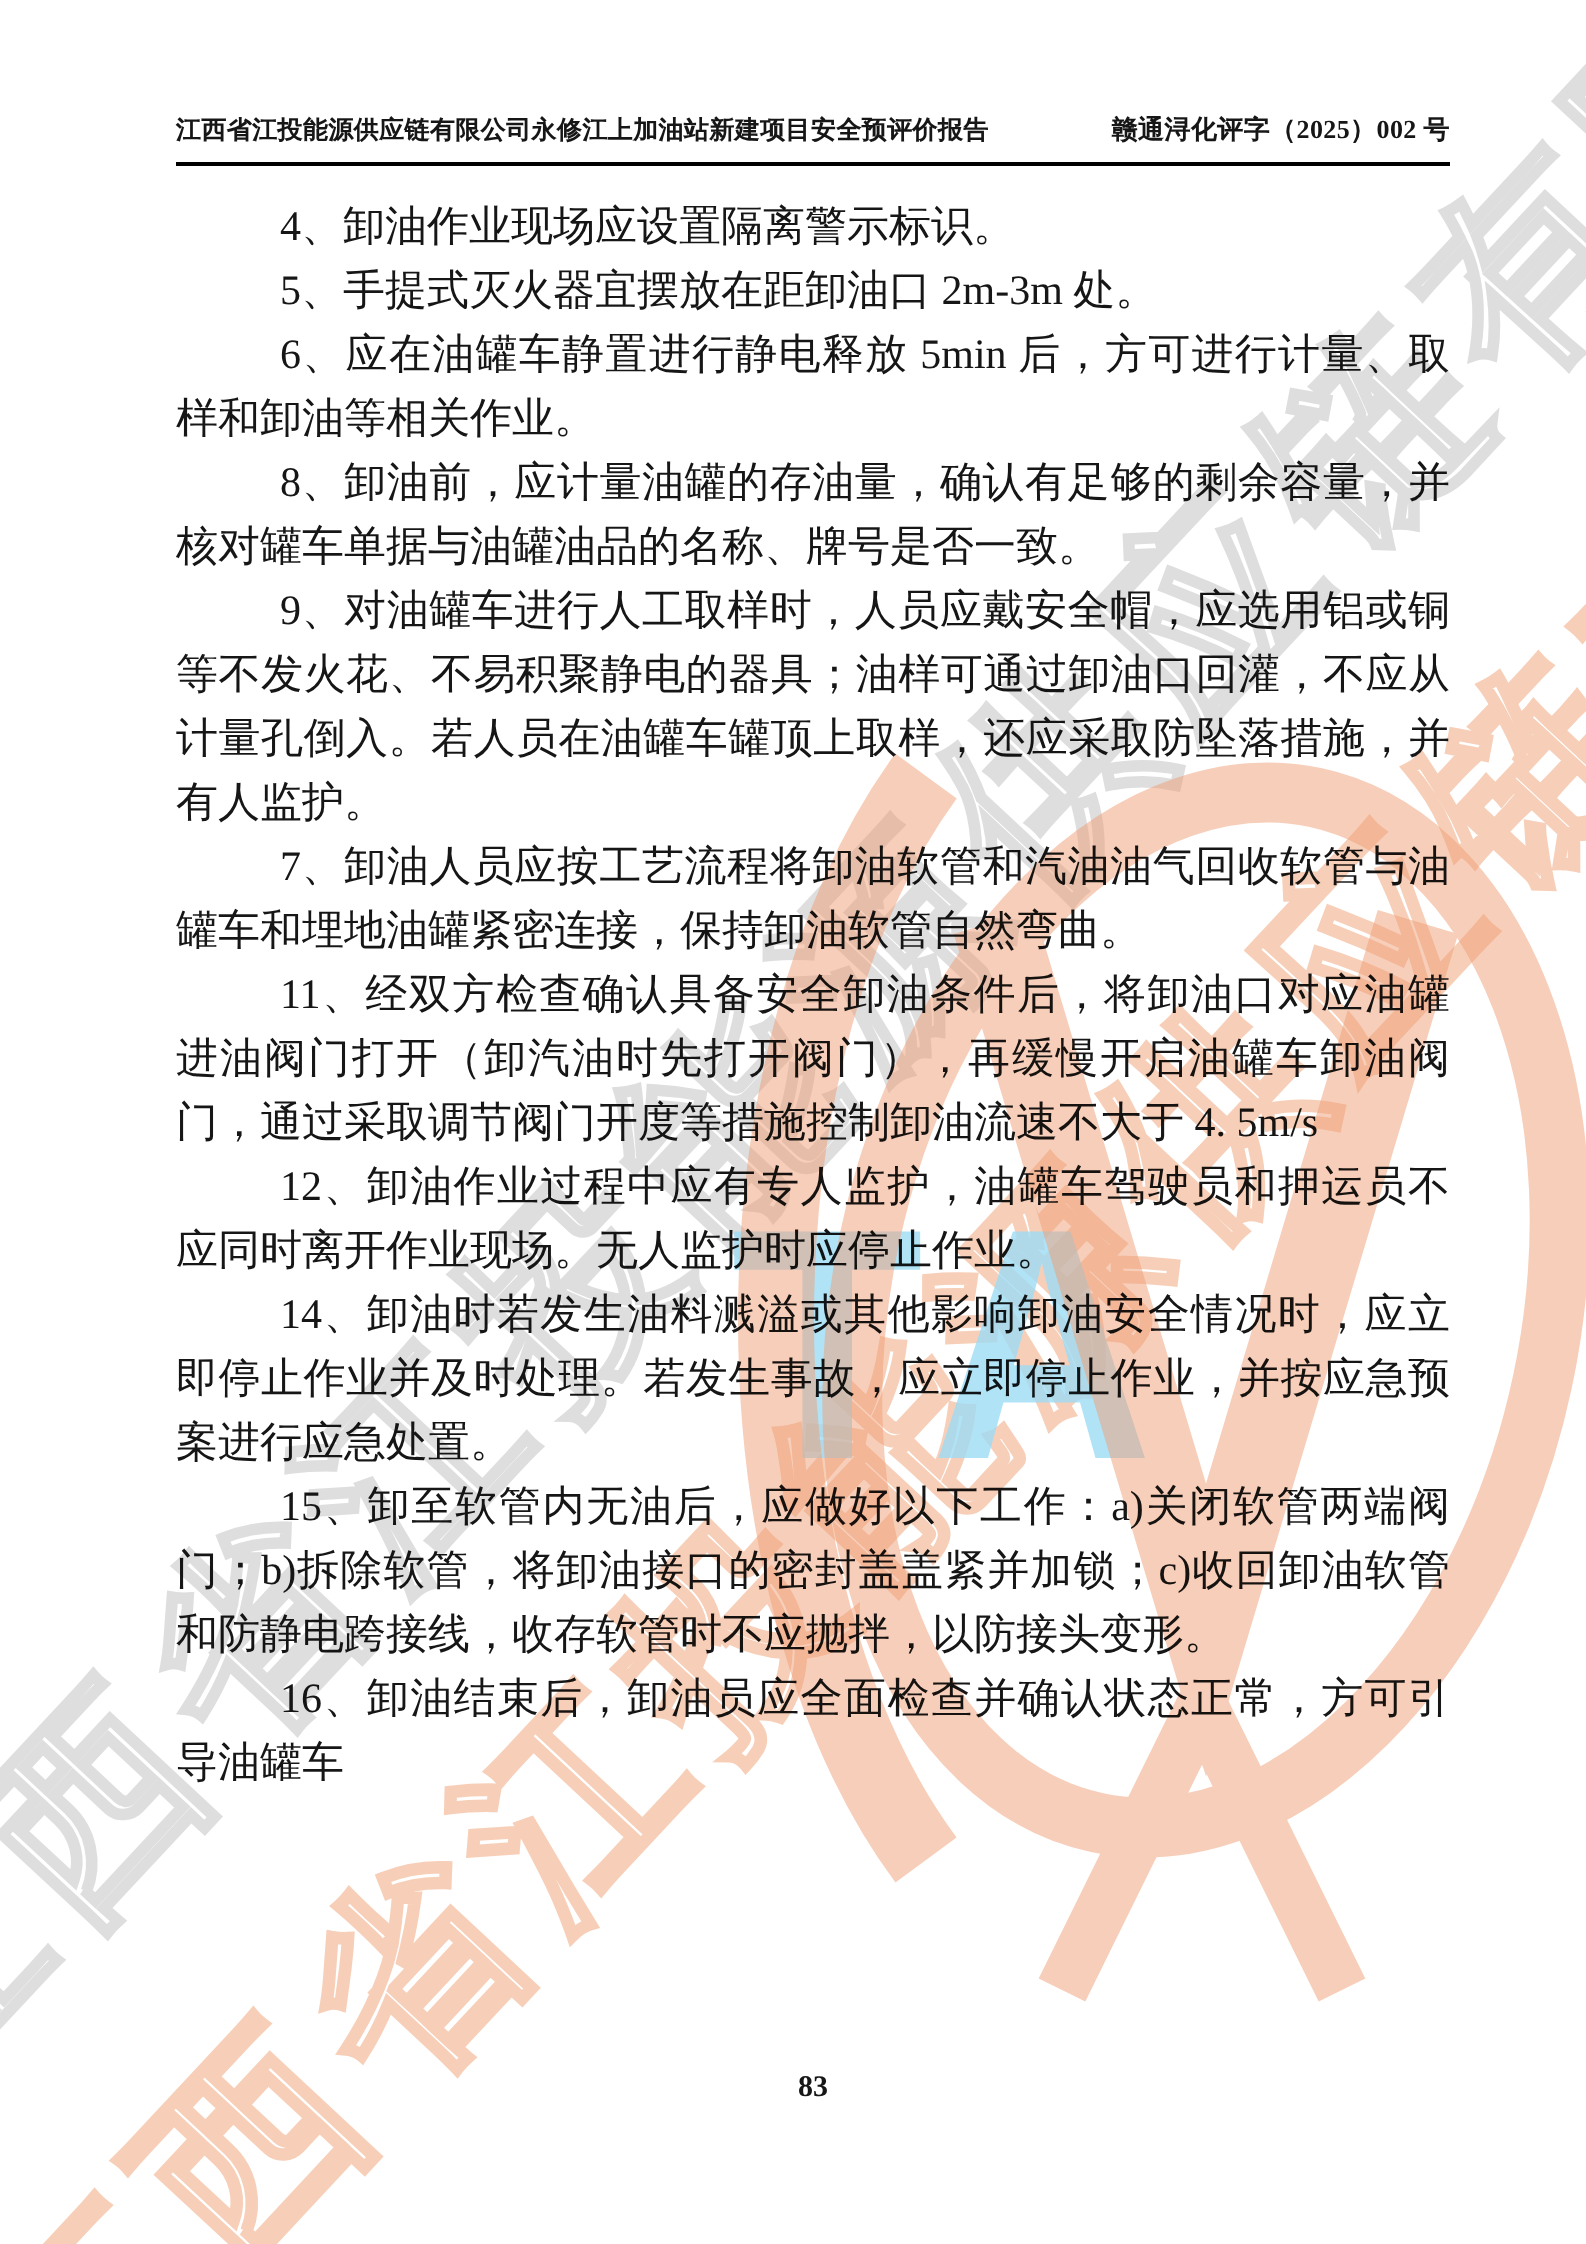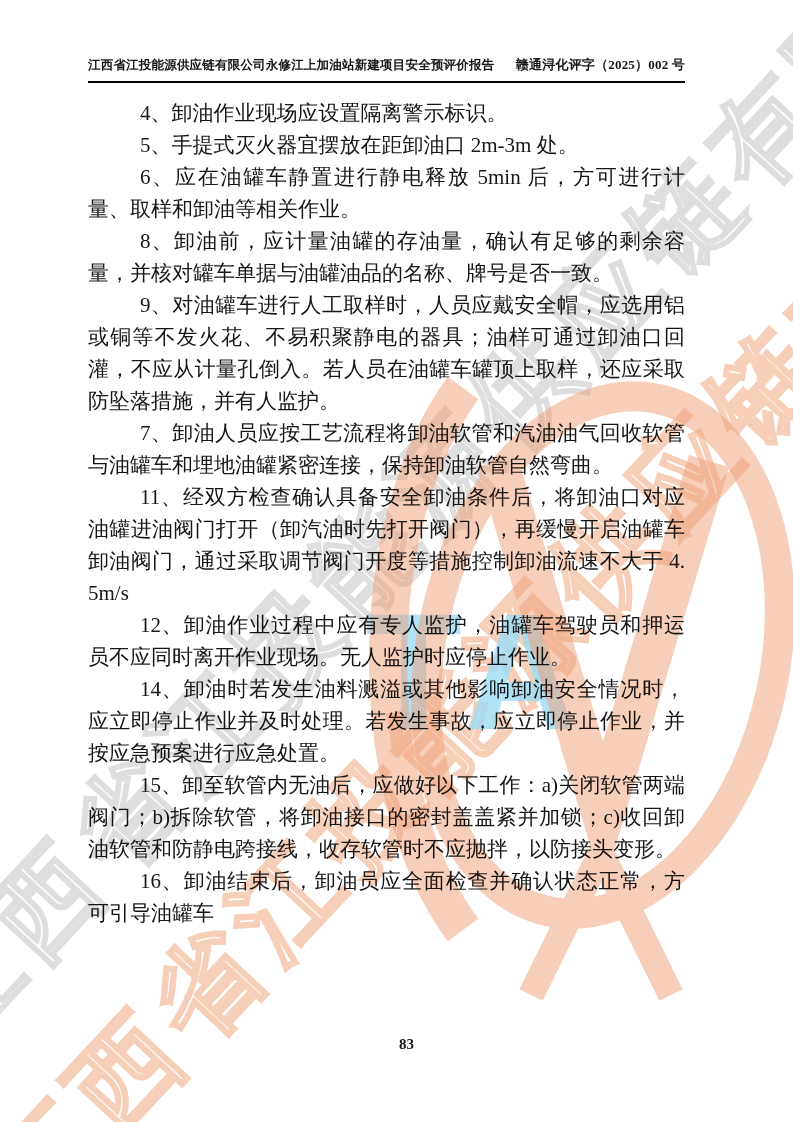--- a/index.html
+++ b/index.html
@@ -8,21 +8,21 @@
     width:793px;height:1122px;
     margin:0 auto;
     background:#ffffff;
     overflow:hidden;
     font-family:"Liberation Serif","DejaVu Serif",serif;
     color:#161616;
   }
   .content{
     position:relative;
     z-index:1;
-    padding:56px 108px 0 88px;
+    padding:56px 68px 0 88px;
     border-radius:18px;
   }
   .doc-header{
     display:flex;
     justify-content:space-between;
     align-items:flex-end;
     font-weight:bold;
     font-size:12.5px;
     letter-spacing:.2px;
     padding-bottom:7px;

